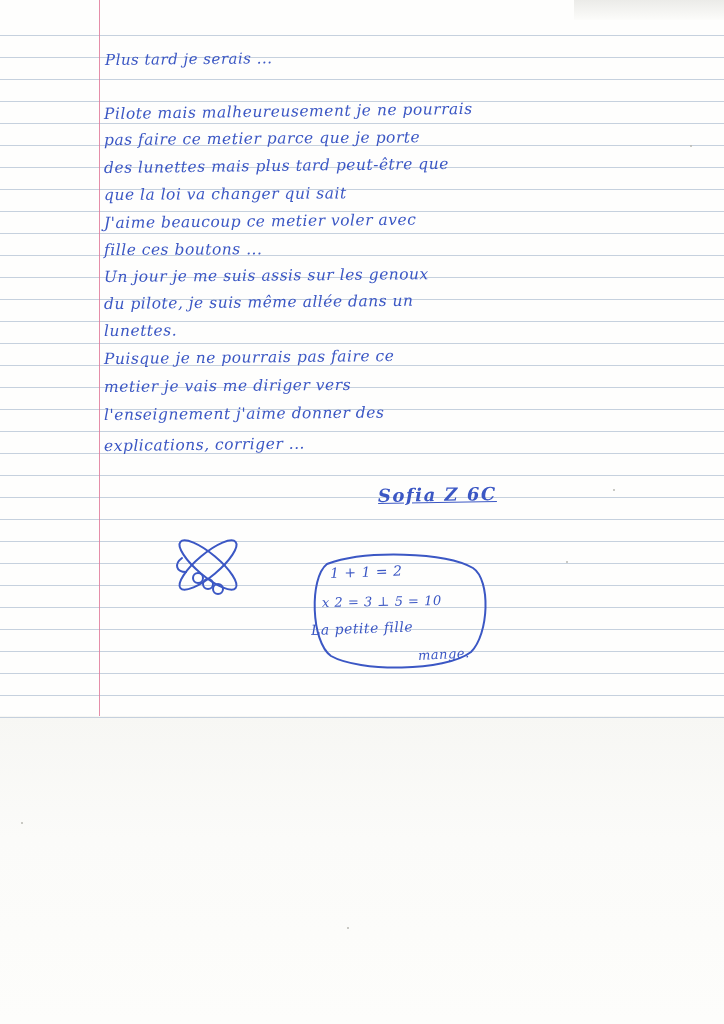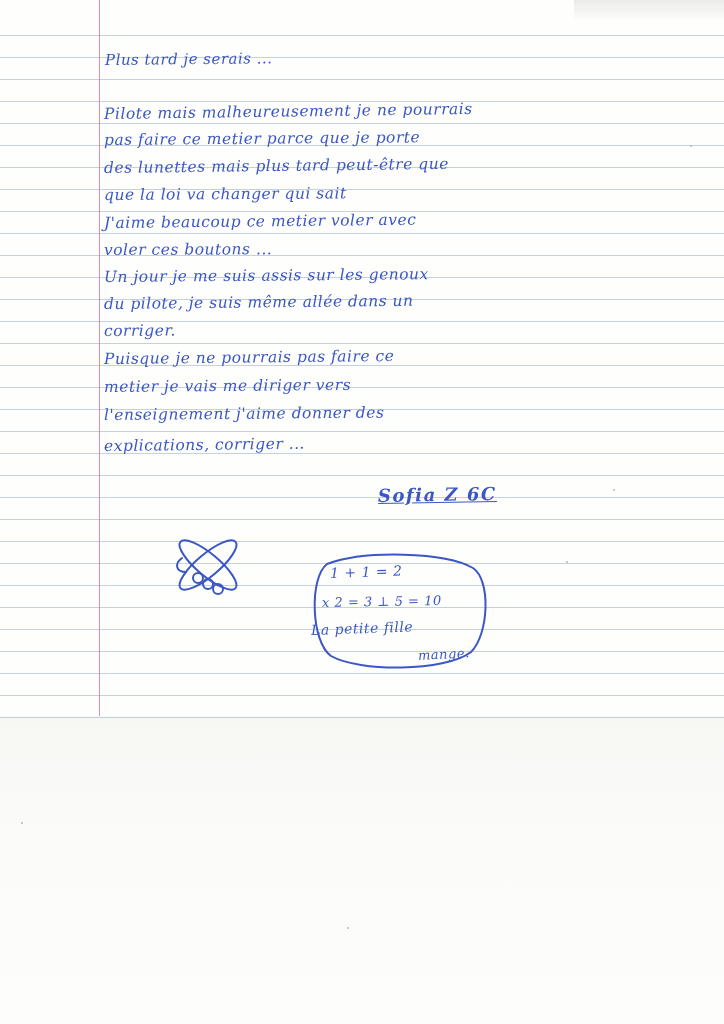--- a/index.html
+++ b/index.html
@@ -153,24 +153,24 @@
     </div>
   <div id="margin-line"></div>
 
   <div class="hw l1" style="left:105px; top:51px; transform: rotate(-0.6deg);">Plus tard je serais ...</div>
 
   <div class="hw body" style="left:104px; top:105px; transform: rotate(-0.8deg);">Pilote mais malheureusement je ne pourrais</div>
   <div class="hw body" style="left:104px; top:131px; transform: rotate(-0.5deg);">pas faire ce metier parce que je porte</div>
   <div class="hw body" style="left:104px; top:159px; transform: rotate(-0.7deg);">des lunettes mais plus tard peut-être que</div>
   <div class="hw body" style="left:104px; top:186px; transform: rotate(-0.4deg);">que la loi va changer qui sait</div>
   <div class="hw body" style="left:104px; top:214px; transform: rotate(-0.6deg);">J'aime beaucoup ce metier voler avec</div>
-  <div class="hw body" style="left:104px; top:241px; transform: rotate(-0.3deg);">voler ces boutons ...</div>
+  <div class="hw body" style="left:104px; top:241px; transform: rotate(-0.3deg);">fille ces boutons ...</div>
   <div class="hw body" style="left:104px; top:268px; transform: rotate(-0.5deg);">Un jour je me suis assis sur les genoux</div>
   <div class="hw body" style="left:104px; top:295px; transform: rotate(-0.6deg);">du pilote, je suis même allée dans un</div>
-  <div class="hw body" style="left:104px; top:322px; transform: rotate(-0.4deg);">corriger.</div>
+  <div class="hw body" style="left:104px; top:322px; transform: rotate(-0.4deg);">lunettes.</div>
   <div class="hw body" style="left:104px; top:350px; transform: rotate(-0.6deg);">Puisque je ne pourrais pas faire ce</div>
   <div class="hw body" style="left:104px; top:378px; transform: rotate(-0.5deg);">metier je vais me diriger vers</div>
   <div class="hw body" style="left:104px; top:406px; transform: rotate(-0.5deg);">l'enseignement j'aime donner des</div>
   <div class="hw body" style="left:104px; top:437px; transform: rotate(-0.7deg);">explications, corriger ...</div>
 
   <div class="hw sig" style="left:378px; top:485px; transform: rotate(-1deg);">Sofia Z  6C</div>
 
   <svg id="doodle-cross" viewBox="0 0 80 90">
     <ellipse class="ink-stroke" cx="40" cy="45" rx="36" ry="11" transform="rotate(-40 40 45)"></ellipse>
     <ellipse class="ink-stroke" cx="40" cy="45" rx="36" ry="11" transform="rotate(40 40 45)"></ellipse>

